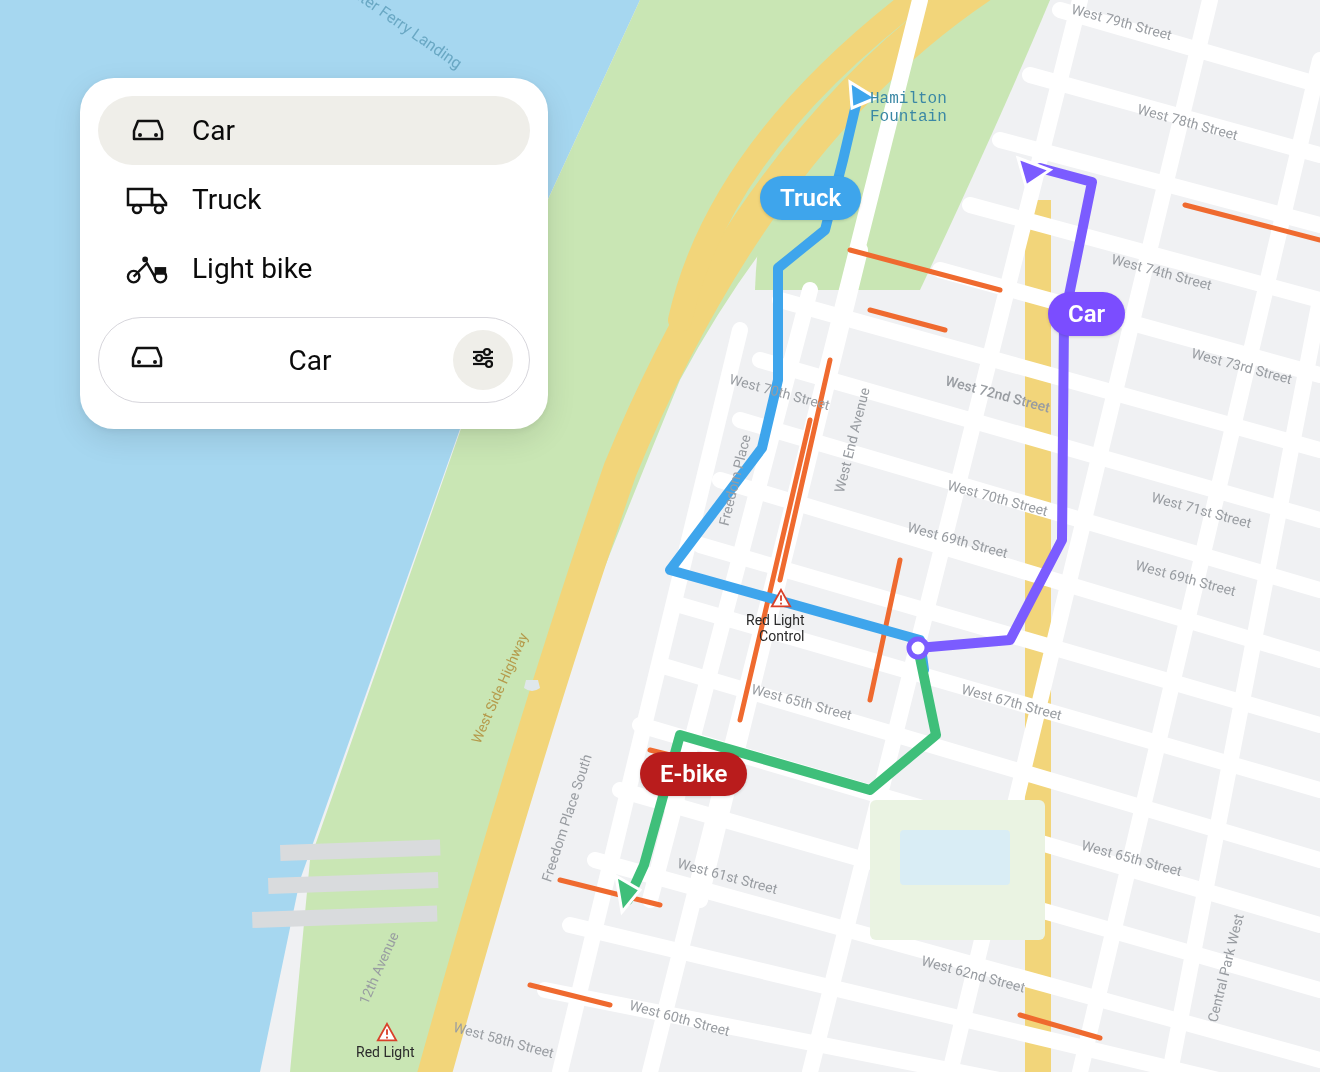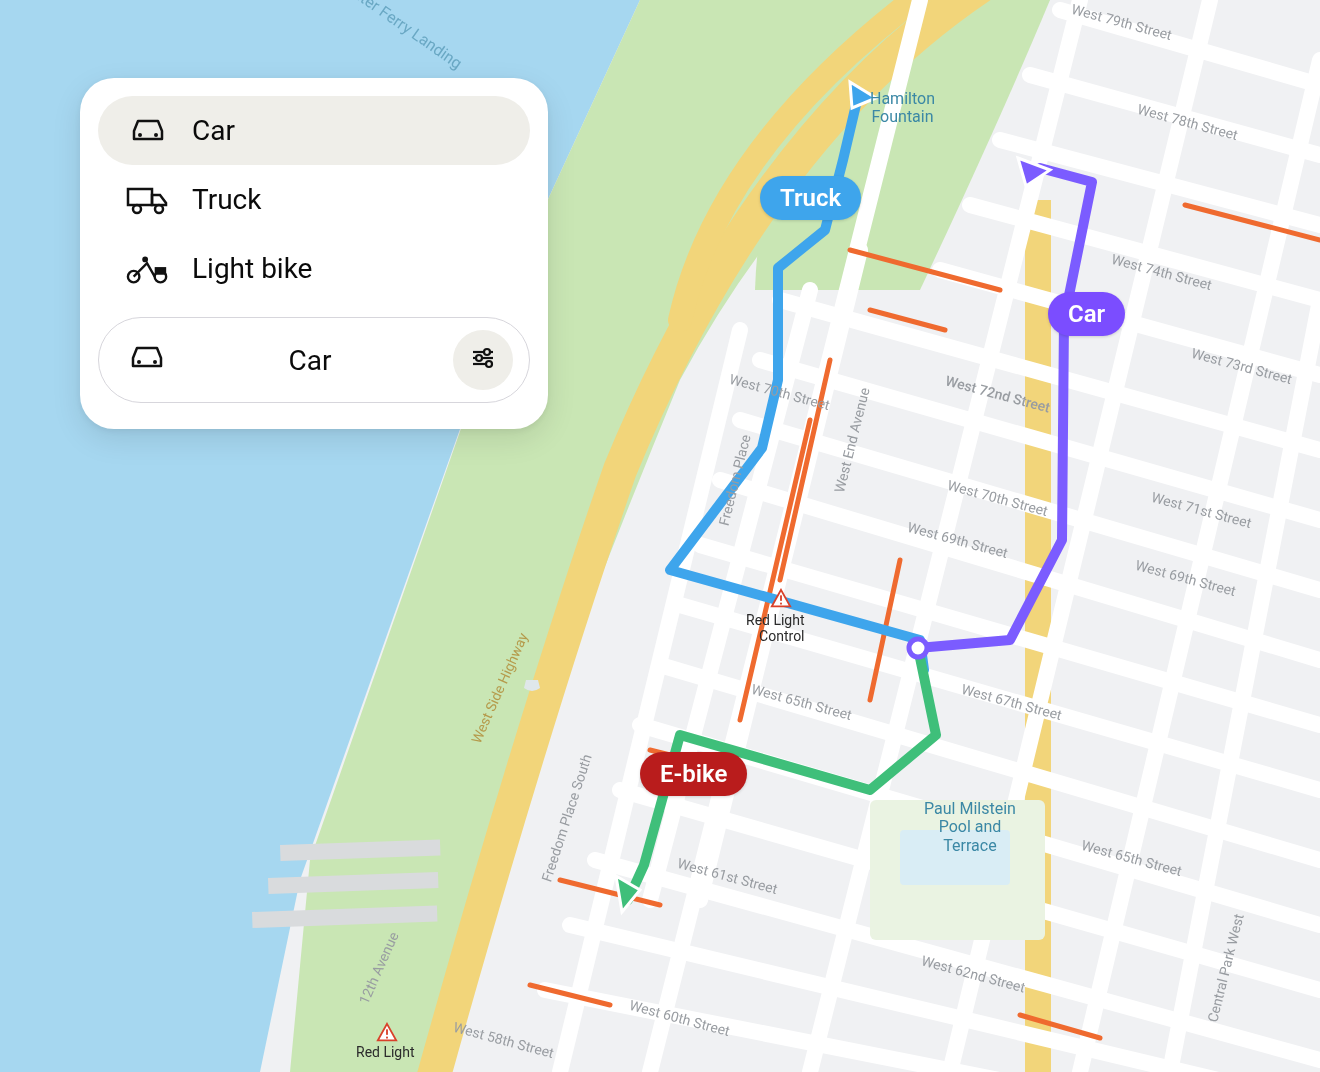--- a/index.html
+++ b/index.html
@@ -150,22 +150,21 @@
 
   <g transform="translate(524,680)">
     <path d="M0 8 Q8 14 16 8 L14 0 L2 0 Z" fill="#dfe7ea"></path>
   </g>
 </svg>
 
 <div class="pill truck" style="left:760px; top:176px;"><span>Truck</span></div>
 <div class="pill car" style="left:1048px; top:292px;"><span>Car</span></div>
 <div class="pill ebike" style="left:640px; top:752px;"><span>E-bike</span></div>
 
-<div class="poi-label" style="left:870px; top:90px;">Hamilton<br>Fountain</div>
-<div class="poi-label" style="left:910px; top:800px; width:120px;">Paul Milstein<br>Pool and<br>Terrace</div>
+<div class="poi-label" style="left:870px; top:90px;font-family:Liberation Mono, monospace;">Hamilton<br>Fountain</div>
 <div class="annot" style="left:746px; top:612px; color:#2b2b2b;">Red Light<br>Control</div>
 <div class="annot" style="left:356px; top:1044px;">Red Light</div>
 <div class="poi-label" style="left:300px; top:6px; transform:rotate(35deg); color:#6aa8c4;">Edgewater Ferry Landing</div>
 
 <div class="warning" style="left:770px; top:588px;">
   <svg viewBox="0 0 24 24">
         <polygon points="12,2 22,20 2,20" fill="#fff" stroke="#d9412a" stroke-width="2"></polygon>
         <rect x="11" y="8" width="2" height="6" fill="#d9412a"></rect>
         <rect x="11" y="16" width="2" height="2" fill="#d9412a"></rect>
       </svg>

